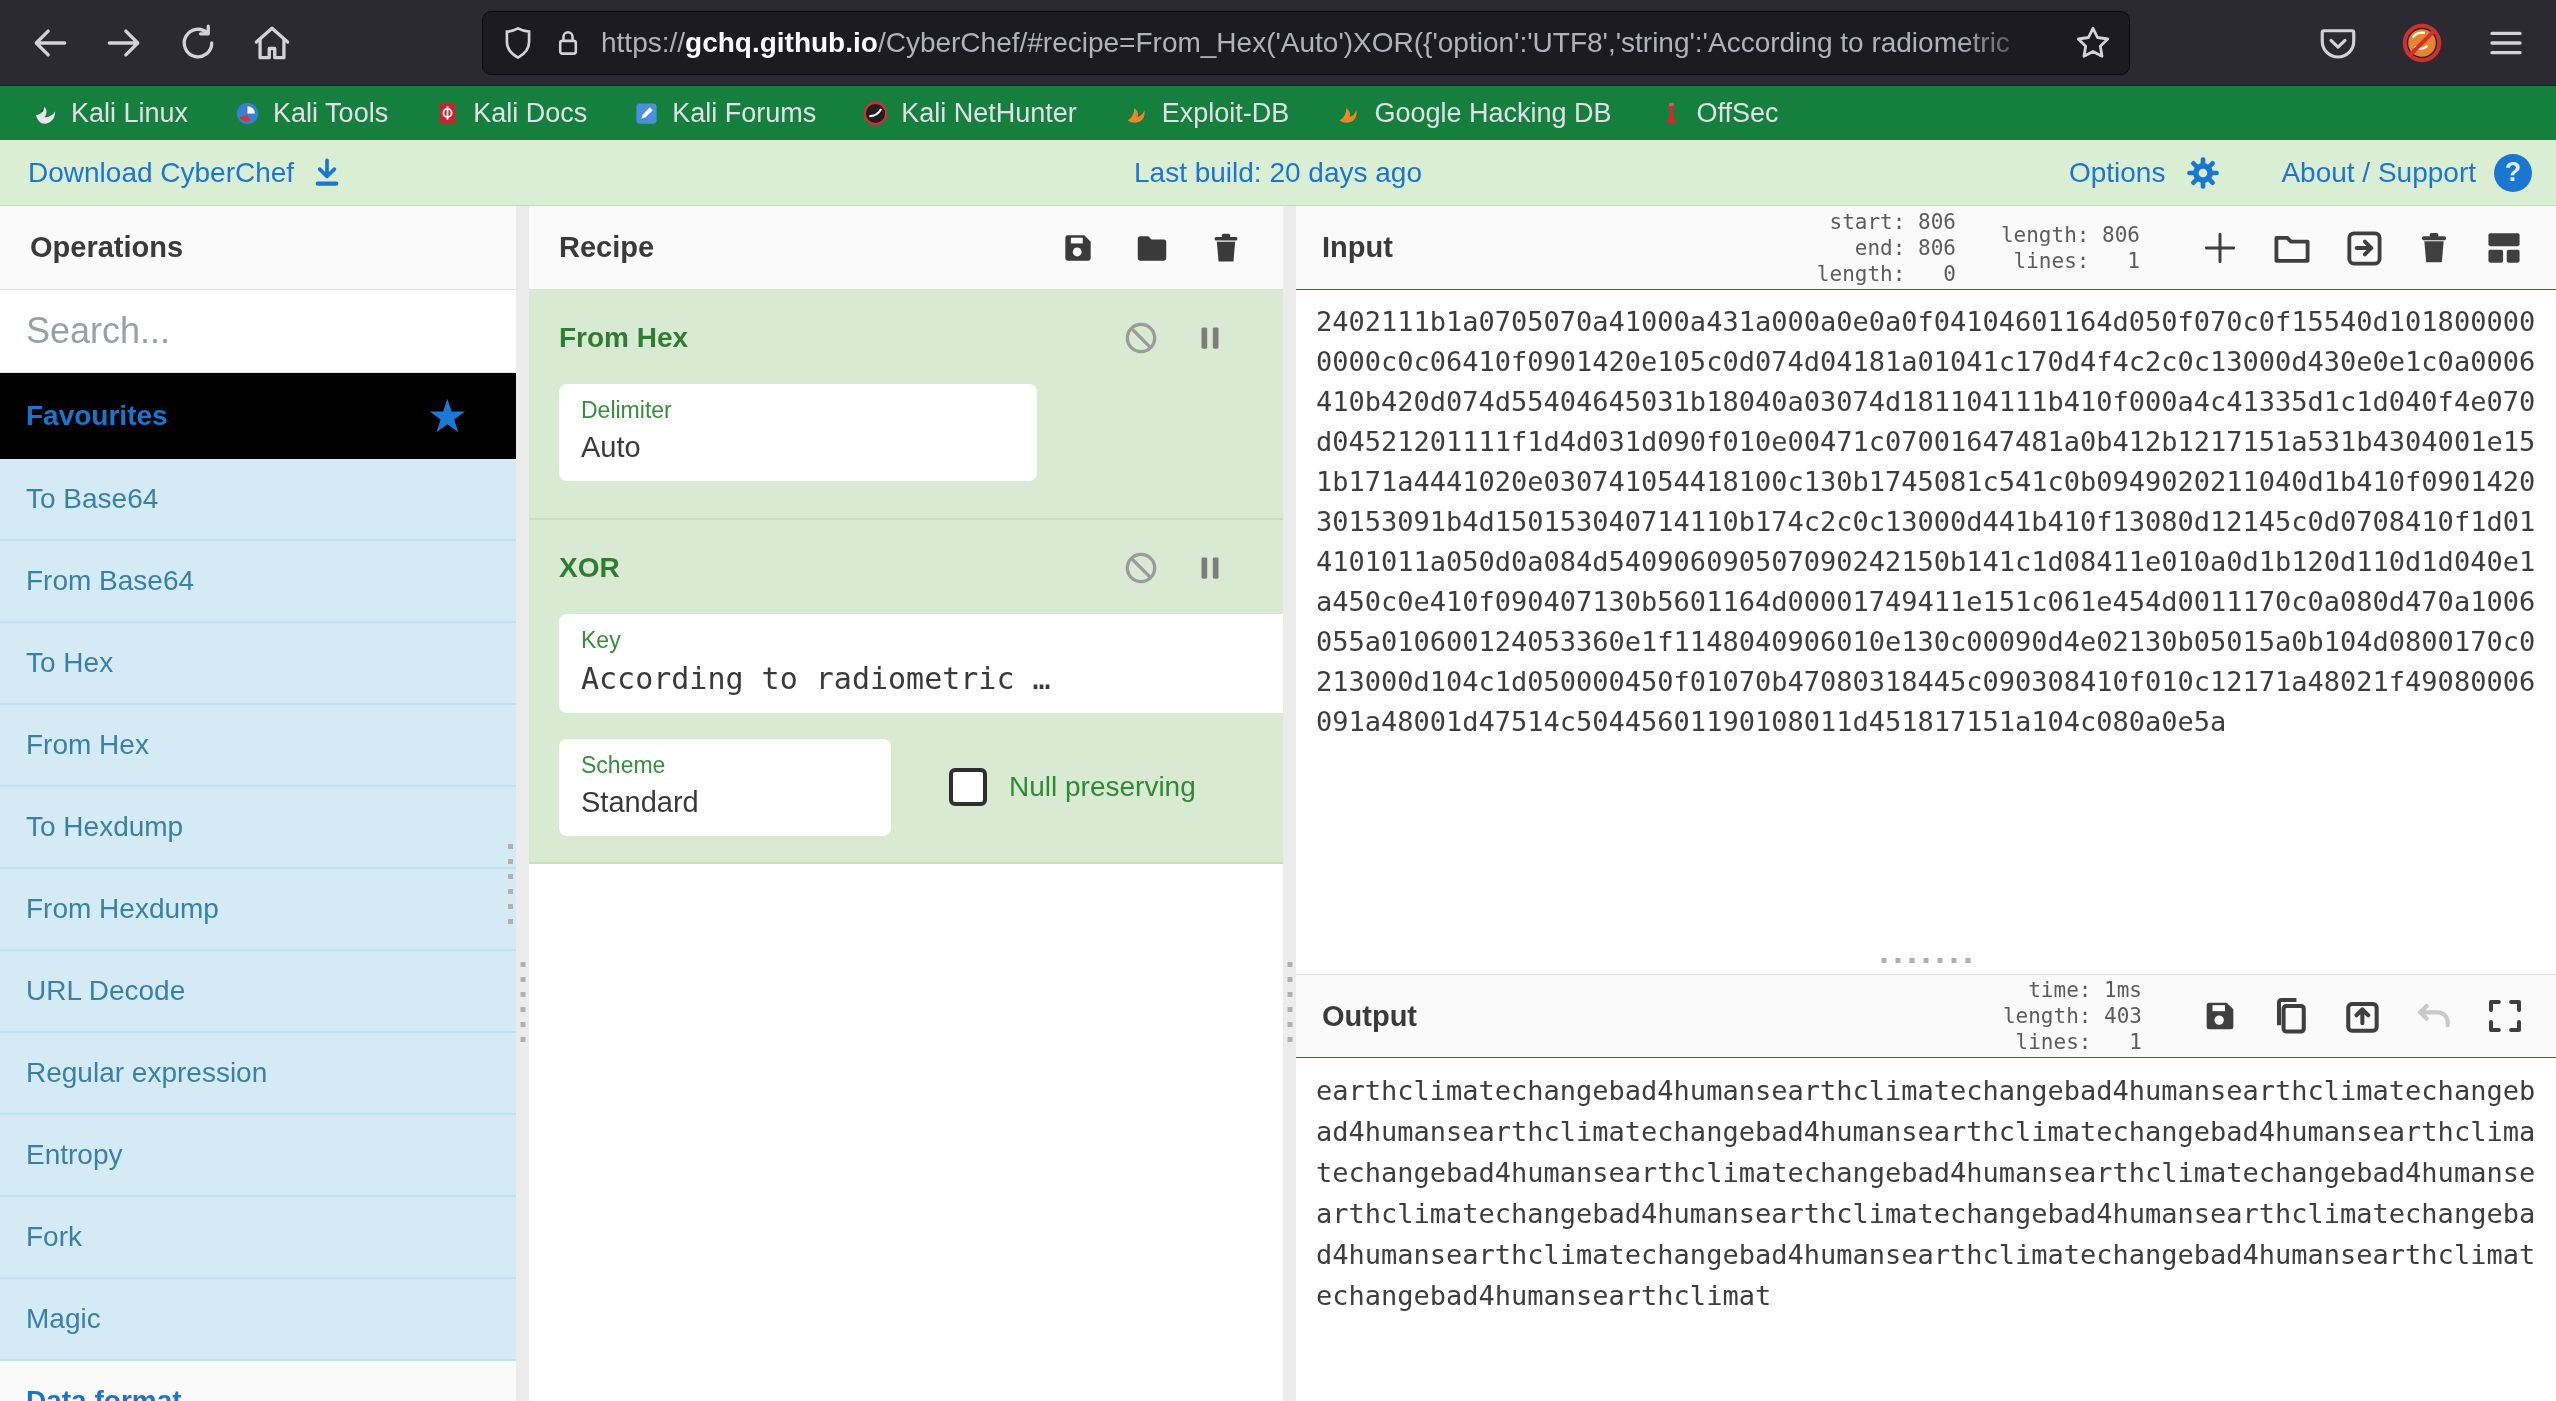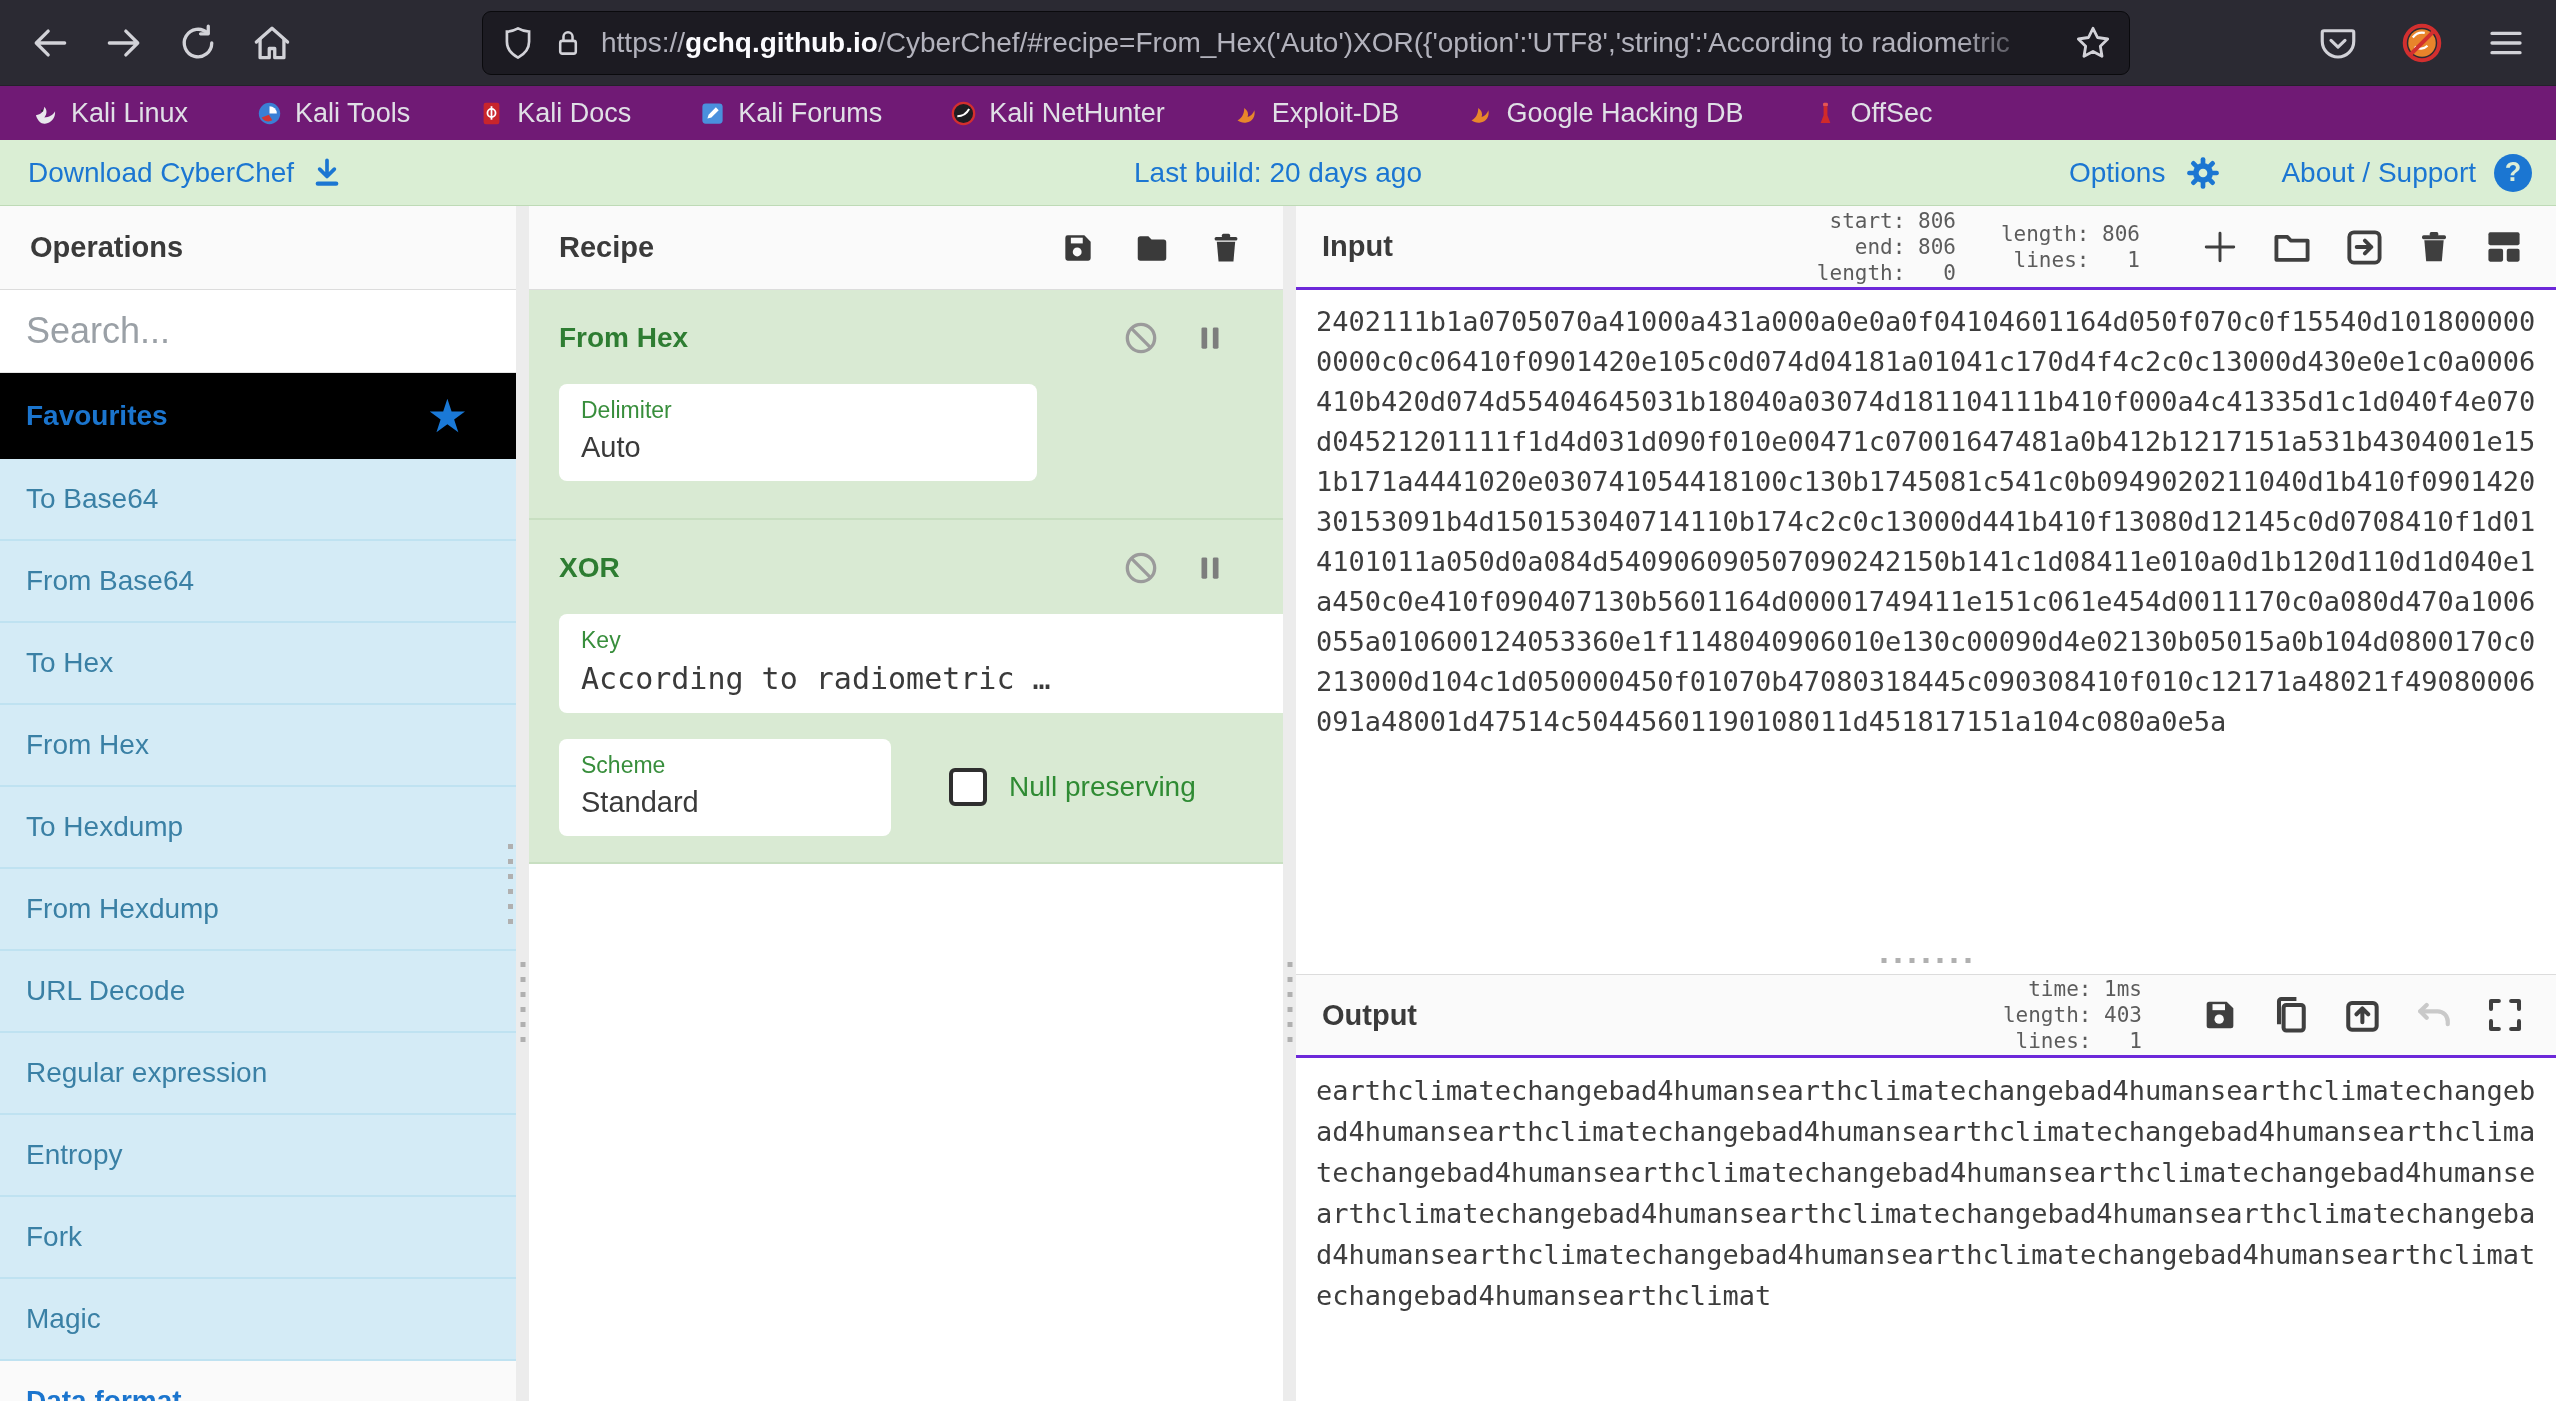--- a/index.html
+++ b/index.html
@@ -10,21 +10,21 @@
   .toolbar { height:86px; background:#2b2a33; display:flex; align-items:center; padding:0 26px; border-bottom:1px solid #23222a; }
   .nav-icons { display:flex; gap:26px; }
   .icon-btn { width:48px; height:48px; display:flex; align-items:center; justify-content:center; border-radius:6px; color:#d2d2d8; }
   .urlbar { margin-left:186px; width:1648px; height:64px; background:#1c1b22; border:1px solid #0a0a0d; border-radius:9px; display:flex; align-items:center; padding:0 16px; position:relative; overflow:hidden; }
   .url-text { margin-left:16px; font-size:28px; color:#b2b2bc; white-space:nowrap; overflow:hidden; flex:1; }
   .url-text .domain { color:#fbfbfe; font-weight:bold; }
   .url-fade { position:absolute; right:62px; top:3px; bottom:3px; width:110px; background:linear-gradient(to right, rgba(28,27,34,0), #1c1b22 85%); pointer-events:none; }
   .url-star { margin-left:12px; color:#d2d2d8; }
   .toolbar-right { margin-left:auto; display:flex; gap:36px; align-items:center; }
 
-  .bookmarks { height:54px; background:#701a75; display:flex; align-items:center; padding:0 32px; gap:68px; }
+  .bookmarks { height:54px; background:#15803d; display:flex; align-items:center; padding:0 32px; gap:46px; }
   .bm { display:flex; align-items:center; gap:12px; color:#e0e0e6; font-size:27px; white-space:nowrap; }
   .bm .fav { width:27px; height:27px; }
 
   
   .banner { height:66px; background:#daeed4; position:relative; display:flex; align-items:center; border-bottom:1px solid #bedab6; color:#1b76d2; font-size:28px; }
   .banner-left { position:absolute; left:28px; display:flex; align-items:center; gap:16px; }
   .banner-center { width:100%; text-align:center; }
   .banner-right { position:absolute; right:24px; display:flex; align-items:center; gap:18px; }
   .banner-right .sep { width:22px; }
   .help-circle { width:38px; height:38px; border-radius:50%; background:#1b76d2; color:#ddeed8; font-weight:bold; font-size:27px; display:flex; align-items:center; justify-content:center; }
@@ -66,21 +66,21 @@
   .key-type { display:flex; align-items:center; gap:10px; font-size:28px; color:#3a3a3a; margin-top:34px; }
   .caret-down { width:0; height:0; border-left:9px solid transparent; border-right:9px solid transparent; border-top:11px solid #3a3a3a; }
   .scheme-row { display:flex; align-items:center; }
   .scheme-box { width:332px; }
   .cb-group { display:flex; align-items:center; gap:22px; margin-left:58px; margin-top:24px; }
   .checkbox { width:38px; height:38px; background:#fff; border:4px solid #2f2f2f; border-radius:6px; }
   .cb-label { font-size:28px; color:#2f8b33; }
 
   
   .io-panel { flex:1; display:flex; flex-direction:column; background:#fff; }
-  .io-header { height:84px; background:#fafafa; border-bottom:3px solid #6d28d9; display:flex; align-items:center; flex:none; }
+  .io-header { height:84px; background:#fafafa; border-bottom:1px solid #6d28d9; display:flex; align-items:center; flex:none; }
   .io-title { margin-left:26px; font-size:29px; font-weight:bold; color:#3a3a3a; }
   .io-stats { font-family:"DejaVu Sans Mono",monospace; font-size:21px; line-height:26px; color:#5c5c5c; white-space:pre; text-align:right; }
   .io-icons { display:flex; gap:28px; align-items:center; margin-left:58px; margin-right:30px; color:#3f3f3f; }
   .io-content { font-family:"DejaVu Sans Mono",monospace; font-size:27px; line-height:40px; color:#3d3d3d; padding:12px 0 0 20px; white-space:nowrap; overflow:hidden; }
   .input-content { height:659px; flex:none; }
   .io-divider { height:25px; background:#fff; position:relative; flex:none; }
   .hdots { position:absolute; left:50%; top:9px; transform:translateX(-50%); display:flex; gap:9px; }
   .hdots i { width:5px; height:5px; background:#b0b0b0; }
   .output-header { border-top:1px solid #dcdcdc; }
   .output-content { flex:1; line-height:41px; }

